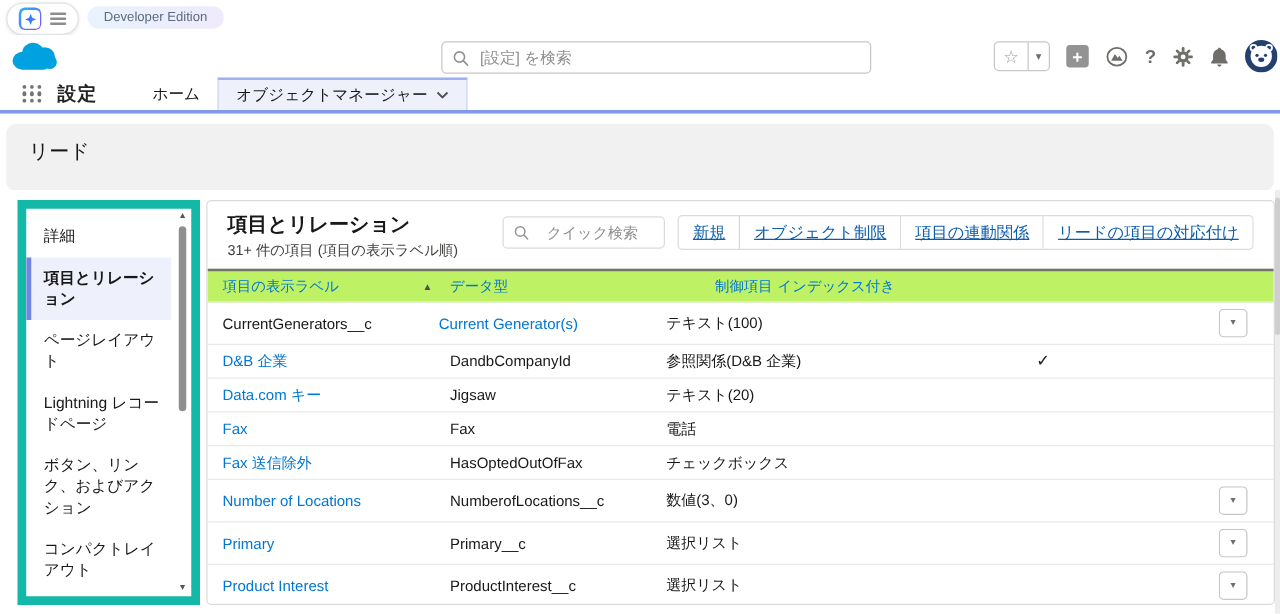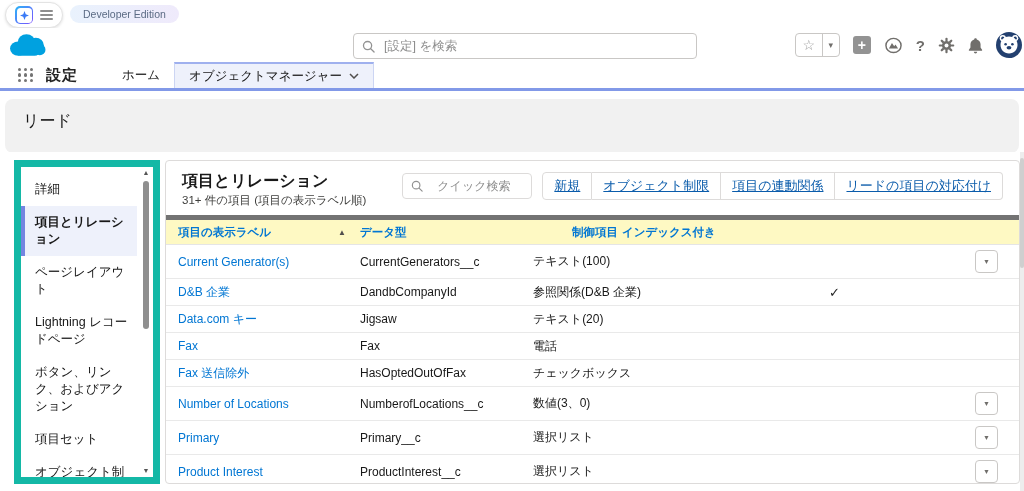--- a/index.html
+++ b/index.html
@@ -76,22 +76,22 @@
   .quick-find{margin-left:auto;margin-top:2px;width:130px;height:26px;box-sizing:border-box;border:1px solid #dddbda;
     border-radius:4px;display:flex;align-items:center;padding:0 8px;gap:12px;background:#fff;}
   .quick-find input{border:none;outline:none;width:100%;font-size:12px;font-family:inherit;background:transparent;}
   .quick-find input::placeholder{color:#8e8e8e;}
   .btn-group{display:flex;margin-left:10px;margin-top:1px;}
   .grp-btn{height:28px;padding:0 11px;font-size:13px;font-family:inherit;color:#0b5cab;background:#fff;
     border:1px solid #dddbda;border-left-width:0;cursor:pointer;white-space:nowrap;text-decoration:underline;}
   .grp-btn:first-child{border-left-width:1px;border-radius:4px 0 0 4px;}
   .grp-btn:last-child{border-radius:0 4px 4px 0;}
   
-  .thead{display:flex;align-items:center;height:24px;background:#fef9c3;border-top:5px solid #737373;
-    border-bottom:1px solid #e5e5e5;padding-left:12px;font-size:11.5px;font-weight:bold;color:#0176d3;}
+  .thead{display:flex;align-items:center;height:24px;background:#bef264;border-top:2px solid #737373;
+    border-bottom:1px solid #e5e5e5;padding-left:12px;font-size:11.5px;font-weight:normal;color:#0176d3;}
   .tcell{box-sizing:border-box;padding-right:8px;overflow:hidden;white-space:nowrap;}
   .col-label{width:182px;display:flex;align-items:center;justify-content:space-between;}
   .col-name{width:173px;}
   .col-type{width:212px;}
   .col-ctrl{width:50px;}
   .col-idx{flex:1;}
   .col-act{width:44px;display:flex;align-items:center;justify-content:flex-start;padding-right:0;}
   .thead .col-ctrl{overflow:visible;}
   .sort-arrow{font-size:8px;color:#514f4d;margin-right:6px;}
   .trow{display:flex;align-items:center;border-bottom:1px solid #e9e9e9;padding-left:12px;font-size:12px;}
@@ -233,20 +233,21 @@
 </div>
 
 <div class="content">
   <div class="sidebar-card">
     <div class="sidebar-list">
         <div class="side-item">詳細</div>
         <div class="side-item selected">項目とリレーション</div>
         <div class="side-item">ページレイアウト</div>
         <div class="side-item">Lightning レコードページ</div>
         <div class="side-item">ボタン、リンク、およびアクション</div>
+        <div class="side-item">コンパクトレイアウト</div>
         <div class="side-item">項目セット</div>
         <div class="side-item">オブジェクト制限</div>
       </div>
     <div class="side-scroll">
       <span class="arr">▲</span>
       <span class="thumb"></span>
       <span class="spacer"></span>
       <span class="arr">▼</span>
     </div>
   </div>
@@ -278,24 +279,24 @@
           <span>項目の表示ラベル</span>
           <span class="sort-arrow">▲</span>
         </div>
         <div class="tcell col-type"><span>データ型</span></div>
         <div class="tcell col-ctrl"><span>制御項目</span></div>
         <div class="tcell col-idx"><span>インデックス付き</span></div>
         <div class="tcell col-act"></div>
       </div>
     <div>
         <div class="trow tall">
+          <div class="tcell col-name">CurrentGenerators__c</div>
           <div class="tcell col-label">
             <a class="flink">Current Generator(s)</a>
           </div>
-          <div class="tcell col-name">CurrentGenerators__c</div>
           <div class="tcell col-type">テキスト(100)</div>
           <div class="tcell col-ctrl"></div>
           <div class="tcell col-idx"></div>
           <div class="tcell col-act">
             <button class="menu-btn">
               <span>▼</span>
             </button>
           </div>
         </div>
         <div class="trow short">

